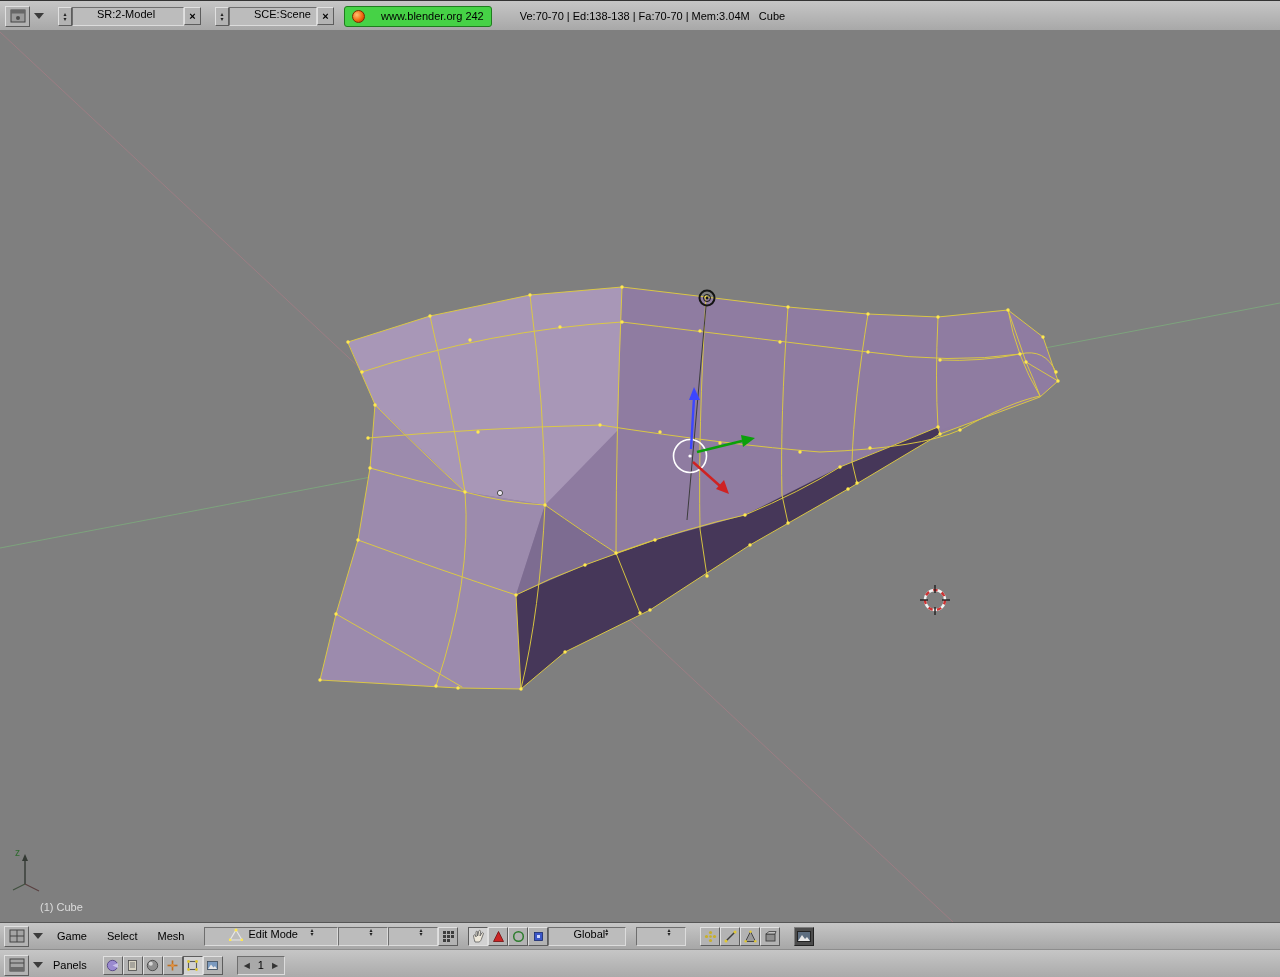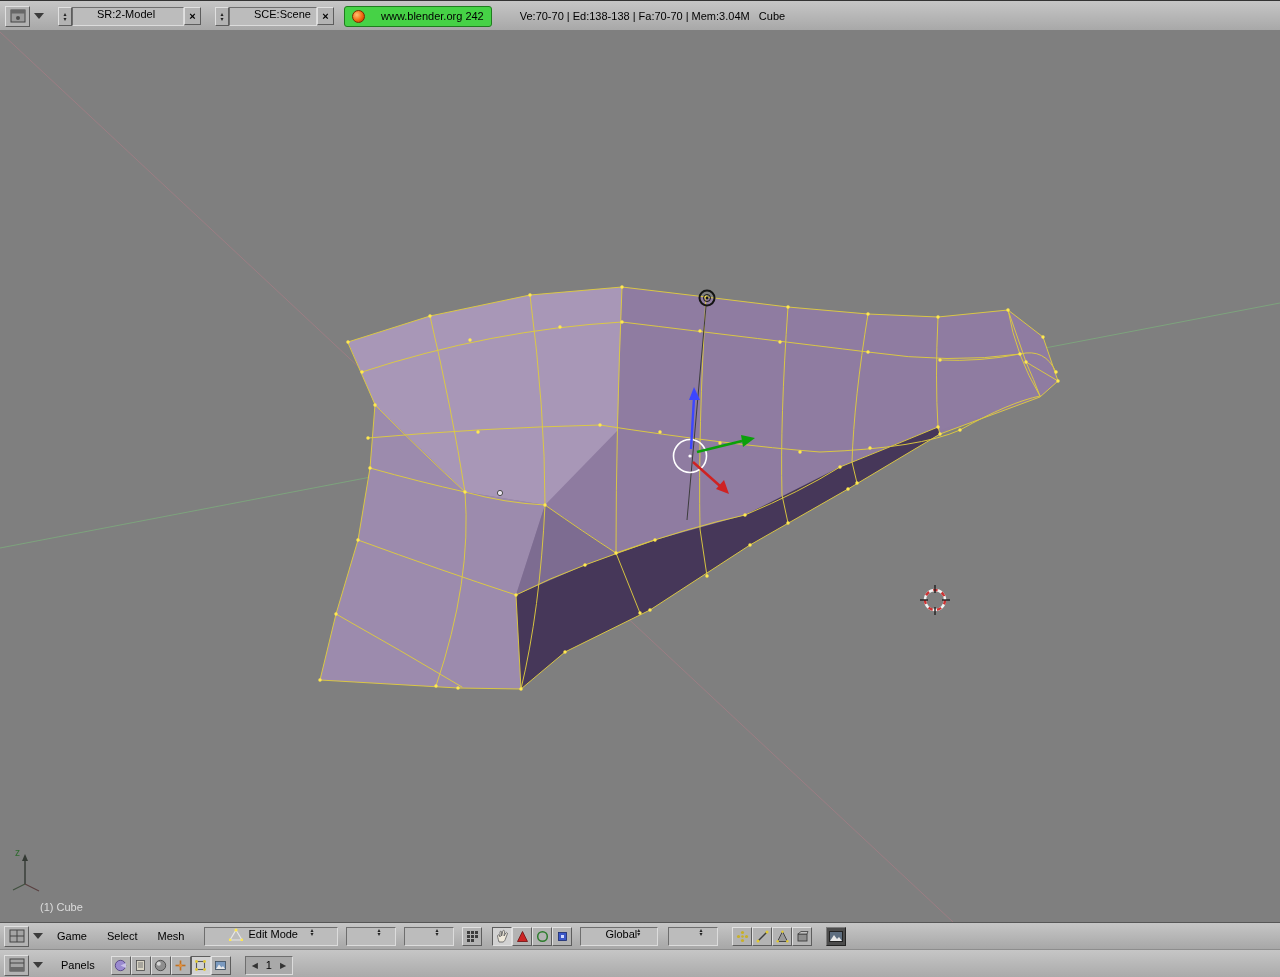--- a/index.html
+++ b/index.html
@@ -52,21 +52,21 @@
     background:#46d246; border:1px solid #1f7d1f;
     display:inline-flex; align-items:center; gap:16px; font-size:11px;
   }
   .blender-logo {
     width:11px; height:11px; border-radius:50%;
     background:radial-gradient(circle at 35% 35%, #ffc070, #f06a10 55%, #a03000);
     border:1px solid #7a2a00;
   }
   .stats { margin-left:28px; white-space:pre; }
 
-  .gap6 { margin-left:8px; } .gap10 { margin-left:10px; } .gap14 { margin-left:14px; }
+  .gap6 { margin-left:0; } .gap10 { margin-left:10px; } .gap14 { margin-left:14px; }
 
   
   #viewport { position:absolute; top:30px; left:0; width:1280px; height:892px; background:#7f7f7f; cursor:crosshair; }
   #viewport svg { display:block; }
 
   .frame-field {
     height:19px; background:#a9a9a9;
     border:1px solid; border-color:#6e6e6e #dcdcdc #dcdcdc #6e6e6e;
     display:inline-flex; align-items:center; gap:8px; padding:0 6px; box-sizing:border-box;
   }

